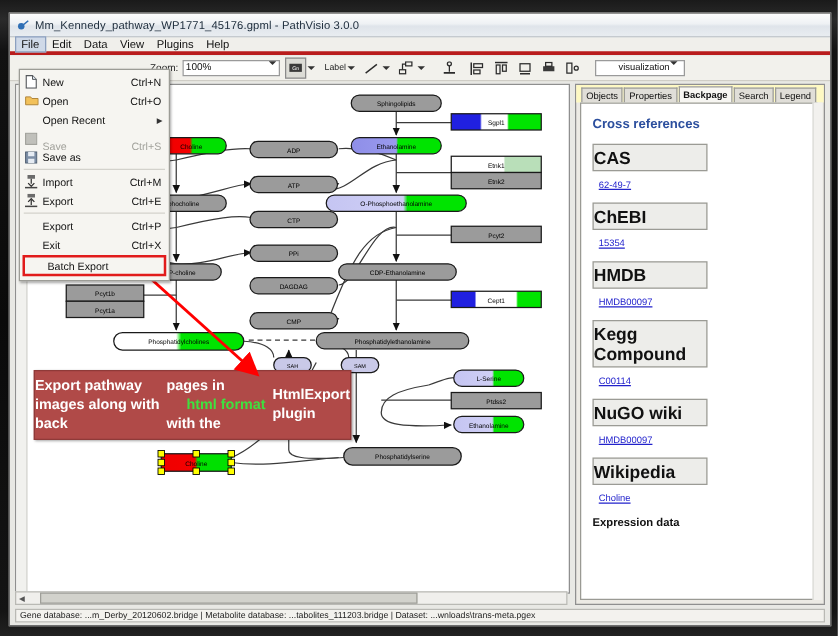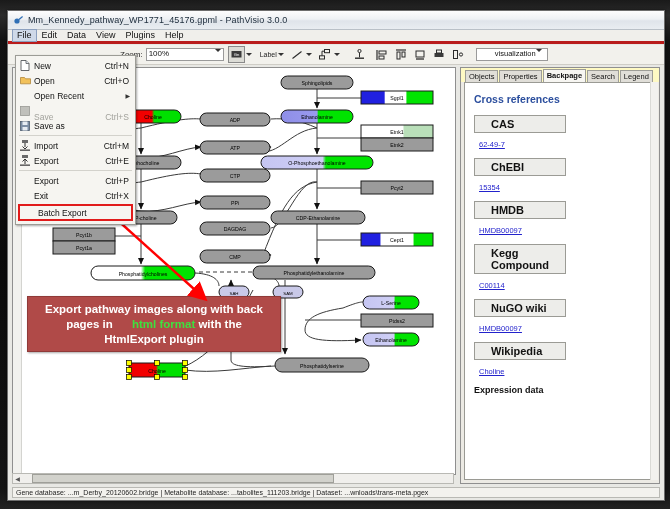--- a/index.html
+++ b/index.html
@@ -112,21 +112,21 @@
     position:absolute;left:3px;top:14px;width:190px;height:398px;
     background:#fff;border:1px solid #9a9a94;overflow:hidden;box-sizing:border-box;
     padding:8px 9px 0 9px;
   }
   .xref-title{
     font-size:10.5px;font-weight:bold;color:#2c4f9e;margin:2px 0 10px 0;
   }
   .xref-block{margin-bottom:7px;}
   .xref-head{
     width:92px;border:1px solid #9b9b95;background:#ededea;
-    font-size:11px;font-weight:bold;color:#111;padding:2px 16px;box-sizing:border-box;
+    font-size:14px;font-weight:bold;color:#111;padding:2px 0;box-sizing:border-box;
   }
   .xref-val{
     font-size:7.5px;color:#2222cc;text-decoration:underline;margin:4px 0 0 5px;display:inline-block;
   }
   .xref-val.plain{color:#111;text-decoration:none;font-weight:bold;}
   .expr-title{font-size:9px;font-weight:bold;color:#111;margin-top:6px;}
   .panel-vscroll{
     position:absolute;right:1px;top:14px;width:7px;height:398px;background:#f2f1ee;border-left:1px solid #dadad6;
   }
   
@@ -492,21 +492,21 @@
                 <text x="71" y="182.1" text-anchor="middle" font-size="5.2" font-family="&quot;Liberation Sans&quot;,sans-serif" fill="#000">Pcyt1a</text>
               </g>
               <g>
                 <rect x="348" y="246" width="72" height="13" fill="#9b9b9b" stroke="#1a1a1a" stroke-width="1"></rect>
                 <text x="384" y="255.1" text-anchor="middle" font-size="5.2" font-family="&quot;Liberation Sans&quot;,sans-serif" fill="#000">Ptdss2</text>
               </g>
             </g>
         </svg>
       </div>
 
-      <div style="position:absolute;left:14px;top:228px;width:252px;height:54px;background:#b04a48;border:1px solid #8f3a38;display:flex;flex-direction:column;align-items:center;justify-content:center;box-shadow:1px 1px 2px rgba(0,0,0,.35);">
+      <div style="position:absolute;left:14px;top:228px;width:252px;height:54px;background:#b04a48;border:1px solid #8f3a38;display:flex;flex-direction:row;align-items:center;justify-content:center;box-shadow:1px 1px 2px rgba(0,0,0,.35);">
         <div style="font-size:11.5px;font-weight:bold;color:#fff;line-height:15px;">Export pathway images along with back</div>
         <div style="font-size:11.5px;font-weight:bold;color:#fff;line-height:15px;"><span>pages in </span><span style="color:#3fe03f;margin-left:16px;">html format</span><span> with the</span></div>
         <div style="font-size:11.5px;font-weight:bold;color:#fff;line-height:15px;">HtmlExport plugin</div>
       </div>
     </div>
 
     <svg style="position:absolute;left:0;top:0;width:656px;height:489px;pointer-events:none;z-index:30;">
       <line x1="96" y1="197" x2="196" y2="287" stroke="#ff0000" stroke-width="2.4" marker-end="url(#arrRed2)"></line>
       <defs>
         <marker id="arrRed2" markerWidth="9" markerHeight="9" refX="6" refY="4" orient="auto">

